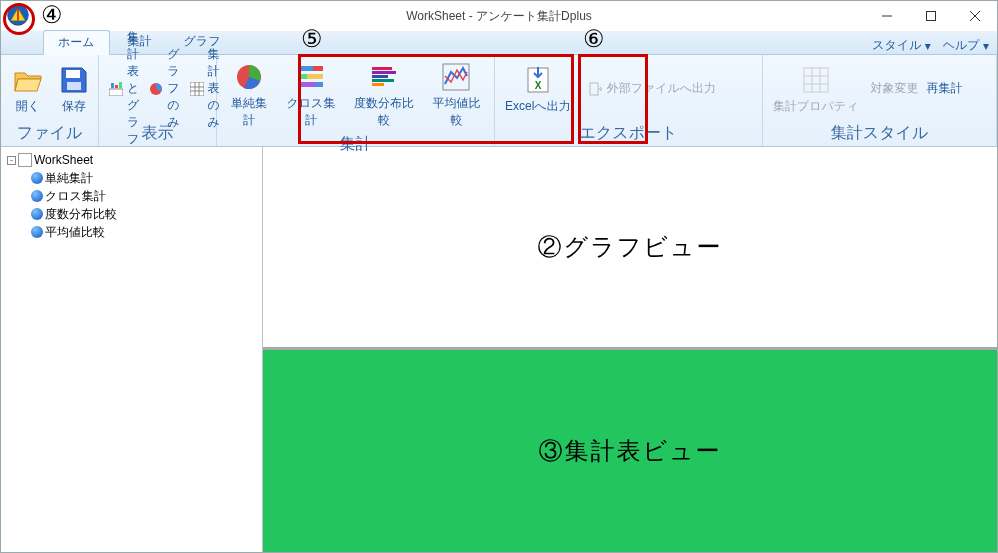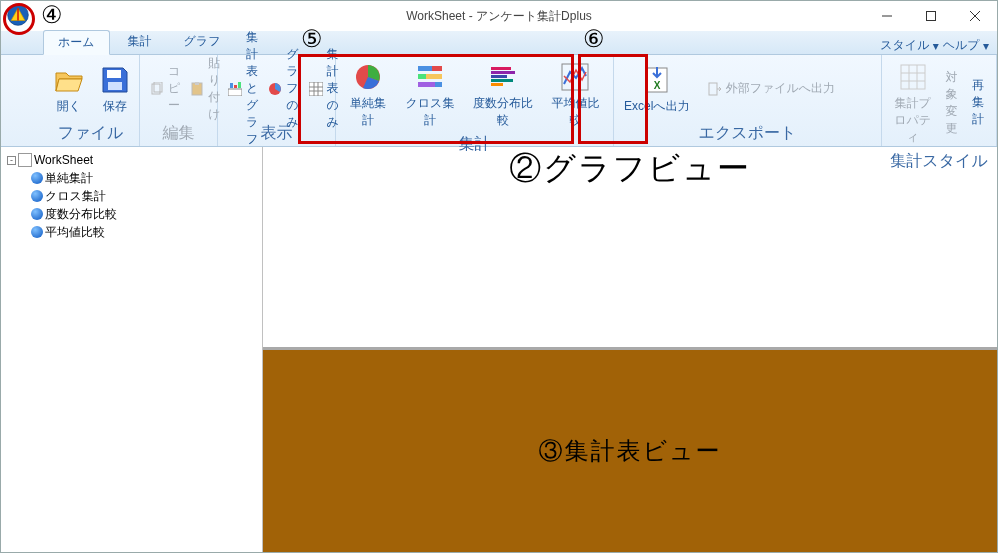--- a/index.html
+++ b/index.html
@@ -12,21 +12,21 @@
   .app-icon { width: 22px; height: 22px; }
   .tb-title { position: absolute; left: 50%; transform: translateX(-50%); color: #444; }
   .win-btns { margin-left: auto; display: flex; height: 100%; }
   .win-btn { width: 44px; display: flex; align-items: center; justify-content: center; color: #555; cursor: pointer; }
 
   
   .tabs-row { height: 24px; background: linear-gradient(#e8f2fb, #d6e8f7); display: flex; align-items: flex-end; border-bottom: 1px solid #b0c9df; position: relative; }
   .tabs { display: flex; padding-left: 42px; gap: 4px; }
   .tab { padding: 3px 14px; color: #255a9a; cursor: pointer; border-radius: 3px 3px 0 0; }
   .tab.active { background: #f5fbff; border: 1px solid #b0c9df; border-bottom: 1px solid #f5fbff; margin-bottom: -1px; }
-  .right-menu { margin-left: auto; display: flex; gap: 4px; align-items: center; padding-right: 8px; color: #255a9a; }
+  .right-menu { margin-left: auto; display: flex; gap: 12px; align-items: center; padding-right: 8px; color: #255a9a; }
   .rm-item { display:flex; align-items:center; cursor:pointer; }
 
   
   .ribbon { height: 92px; background: linear-gradient(#f1f8ff, #e4f0fb); display: flex; border-bottom: 1px solid #b0c9df; position: relative; }
   .rgroup { display: flex; flex-direction: column; border-right: 1px solid #c5d9ec; position: relative; }
   .rgroup-body { flex: 1; display: flex; align-items: center; padding: 4px 6px; gap: 4px; }
   .rgroup-label { text-align: center; font-size: 16px; color: #3968a3; padding: 1px 0 2px; }
   .rgroup-label.dim { color: #a0a9b3; }
 
   .big-btn { display: flex; flex-direction: column; align-items: center; justify-content: flex-start; padding: 2px 4px 0; cursor: pointer; min-width: 42px; }
@@ -43,22 +43,22 @@
 
   
   .client { flex: 1; display: flex; min-height: 0; }
   .tree { width: 262px; border-right: 1px solid #c0c0c0; padding: 4px 2px; background:#fff; position:relative; }
   .tree-row { display:flex; align-items:center; height:18px; gap:2px; padding-left:4px; cursor:pointer;}
   .tree-row.child { padding-left: 28px; }
   .twisty { width:9px; height:9px; border:1px solid #888; font-size:9px; line-height:7px; text-align:center; color:#555;}
   .doc-icon { width:14px; height:14px; border:1px solid #999; background:#fff; }
   .ball { width:12px; height:12px; border-radius:50%; background: radial-gradient(circle at 35% 30%, #7fc0ff, #0b57c2); }
   .content { flex:1; display:flex; flex-direction:column; }
-  .graph-view { flex: 0 0 50%; background:#fff; border-bottom:3px solid #a9a9a9; display:flex; justify-content:center; font-size:32px; font-family: "MS Gothic","Yu Gothic",sans-serif; letter-spacing:2px; }
-  .table-view { flex:1; background:#a16207; display:flex; align-items:center; justify-content:center; font-size:24px; font-family: "MS Gothic","Yu Gothic",sans-serif; letter-spacing:2px;}
+  .graph-view { flex: 0 0 50%; background:#fff; border-bottom:3px solid #a9a9a9; display:flex; align-items:center; justify-content:center; font-size:24px; font-family: "MS Gothic","Yu Gothic",sans-serif; letter-spacing:2px; }
+  .table-view { flex:1; background:#22c55e; display:flex; align-items:center; justify-content:center; font-size:24px; font-family: "MS Gothic","Yu Gothic",sans-serif; letter-spacing:2px;}
 
   .overlay-label { position:absolute; font-size:26px; font-family:"MS Gothic","Yu Gothic",sans-serif; pointer-events:none; letter-spacing:2px;}
   .callout { position:absolute; font-size:24px; font-family: "MS Gothic",sans-serif; color:#000; pointer-events:none; z-index:50;}
   .ring { position:absolute; border:3px solid #cc0000; z-index:40; pointer-events:none; }
   .ring.circle { border-radius:50%; }
 </style>
 </head>
 <body>
 
 <div class="app">
@@ -99,21 +99,21 @@
       <div class="tab">グラフ</div>
     </div>
     <div class="right-menu">
       <span class="rm-item"><span>スタイル</span>&nbsp;<span>▾</span></span>
       <span class="rm-item"><span>ヘルプ</span>&nbsp;<span>▾</span></span>
     </div>
   </div>
 
   <div class="ribbon">
 
-    <div class="rgroup" style="width:98px;margin-left:41px;">
+    <div class="rgroup" style="width:98px;">
       <div class="rgroup-body">
         <div class="big-btn">
           <div class="icon fw-open">
             <svg viewBox="0 0 32 32">
                 <path d="M3 9h10l3 3h13v3H6l-3 12V9z" fill="#f6c65c" stroke="#c58a14"></path>
                 <path d="M6 15h23l-4 12H3z" fill="#ffe08a" stroke="#c58a14"></path>
               </svg>
           </div>
           <div class="lbl">開く</div>
         </div>
@@ -124,45 +124,20 @@
                 <rect x="8" y="6" width="14" height="8" fill="#fff"></rect>
                 <rect x="9" y="18" width="14" height="8" fill="#cfe0ff"></rect>
               </svg>
           </div>
           <div class="lbl">保存</div>
         </div>
       </div>
       <div class="rgroup-label">ファイル</div>
     </div>
 
-    <div class="rgroup" style="width:78px;">
-      <div class="rgroup-body">
-        <div class="stack">
-          <div class="mini-row">
-            <span class="mini-icon">
-                <svg width="14" height="14">
-                  <rect x="2" y="2" width="8" height="10" fill="none" stroke="#bbb"></rect>
-                  <rect x="4" y="0" width="8" height="10" fill="none" stroke="#bbb"></rect>
-                </svg>
-              </span>
-            <span>コピー</span>
-          </div>
-          <div class="mini-row">
-            <span class="mini-icon">
-                <svg width="14" height="14">
-                  <rect x="2" y="1" width="10" height="12" fill="#e2c48a" stroke="#bbb"></rect>
-                  <rect x="5" y="0" width="4" height="3" fill="#ccc"></rect>
-                </svg>
-              </span>
-            <span>貼り付け</span>
-          </div>
-        </div>
-      </div>
-      <div class="rgroup-label dim">編集</div>
-    </div>
 
     <div class="rgroup" style="width:118px;">
       <div class="rgroup-body">
         <div class="stack">
           <div class="mini-row enabled">
             <span class="mini-icon">
                 <svg width="14" height="14">
                   <rect x="0" y="7" width="14" height="7" fill="#fff" stroke="#888"></rect>
                   <rect x="2" y="1" width="3" height="5" fill="#4a90e2"></rect>
                   <rect x="6" y="3" width="3" height="3" fill="#e24a4a"></rect>

